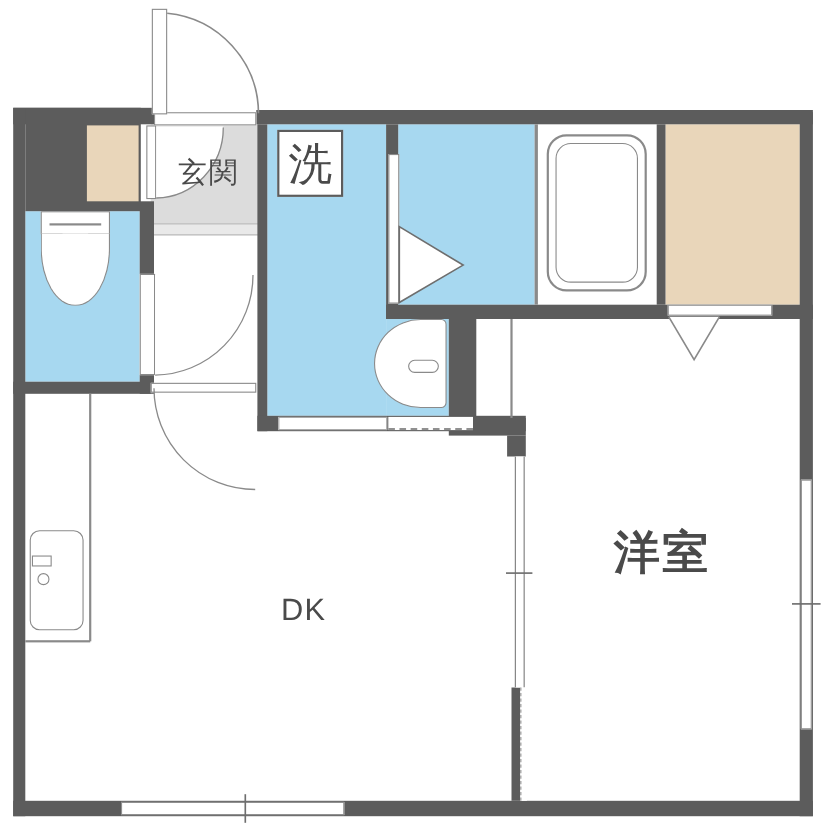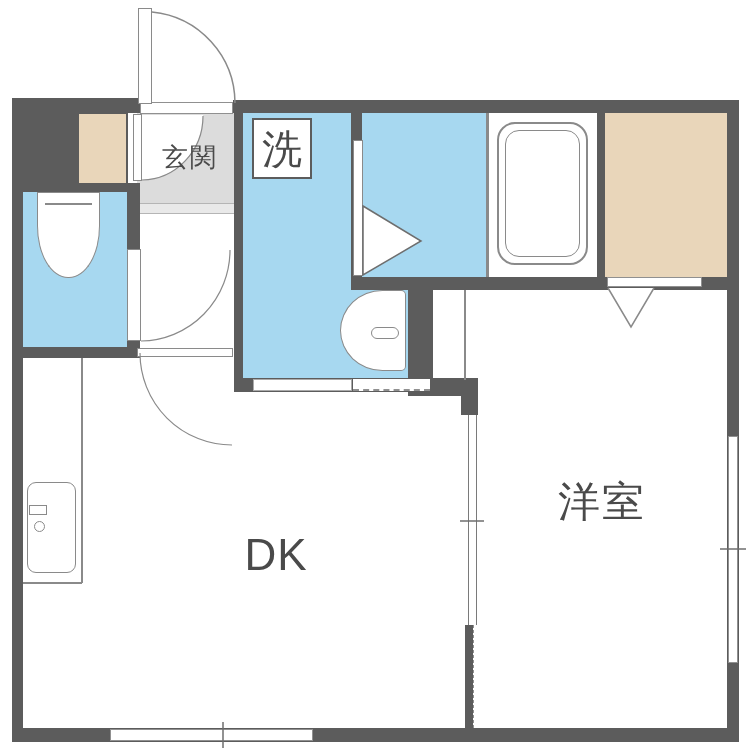--- a/index.html
+++ b/index.html
@@ -104,16 +104,16 @@
     <polygon points="608,288 654,288 631,327" fill="#ffffff" stroke="none"></polygon>
     <path d="M 608,288 L 631,327 L 654,288" fill="none" stroke="#8a8a8a" stroke-width="1.5"></path>
 
     <line x1="223" y1="722" x2="223" y2="748" stroke="#6e6e6e" stroke-width="1.5"></line>
     <line x1="720" y1="549" x2="746" y2="549" stroke="#6e6e6e" stroke-width="1.5"></line>
     <line x1="460" y1="521" x2="484" y2="521" stroke="#6e6e6e" stroke-width="1.5"></line>
   </svg>
 
   <div class="roomlabel" style="left:190px;top:157px;font-size:26px;">玄関</div>
   <div class="roomlabel" style="left:282px;top:149px;font-size:40px;letter-spacing:0;">洗</div>
-  <div class="roomlabel" style="left:276px;top:555px;font-size:44px;letter-spacing:1px;">DK</div>
-  <div class="roomlabel" style="left:602px;top:502px;font-size:42px;">洋室</div>
+  <div class="roomlabel" style="left:276px;top:555px;font-size:28px;letter-spacing:1px;">DK</div>
+  <div class="roomlabel" style="left:602px;top:502px;font-size:42px;font-weight:bold;">洋室</div>
 
 </div>
 
 </body></html>

